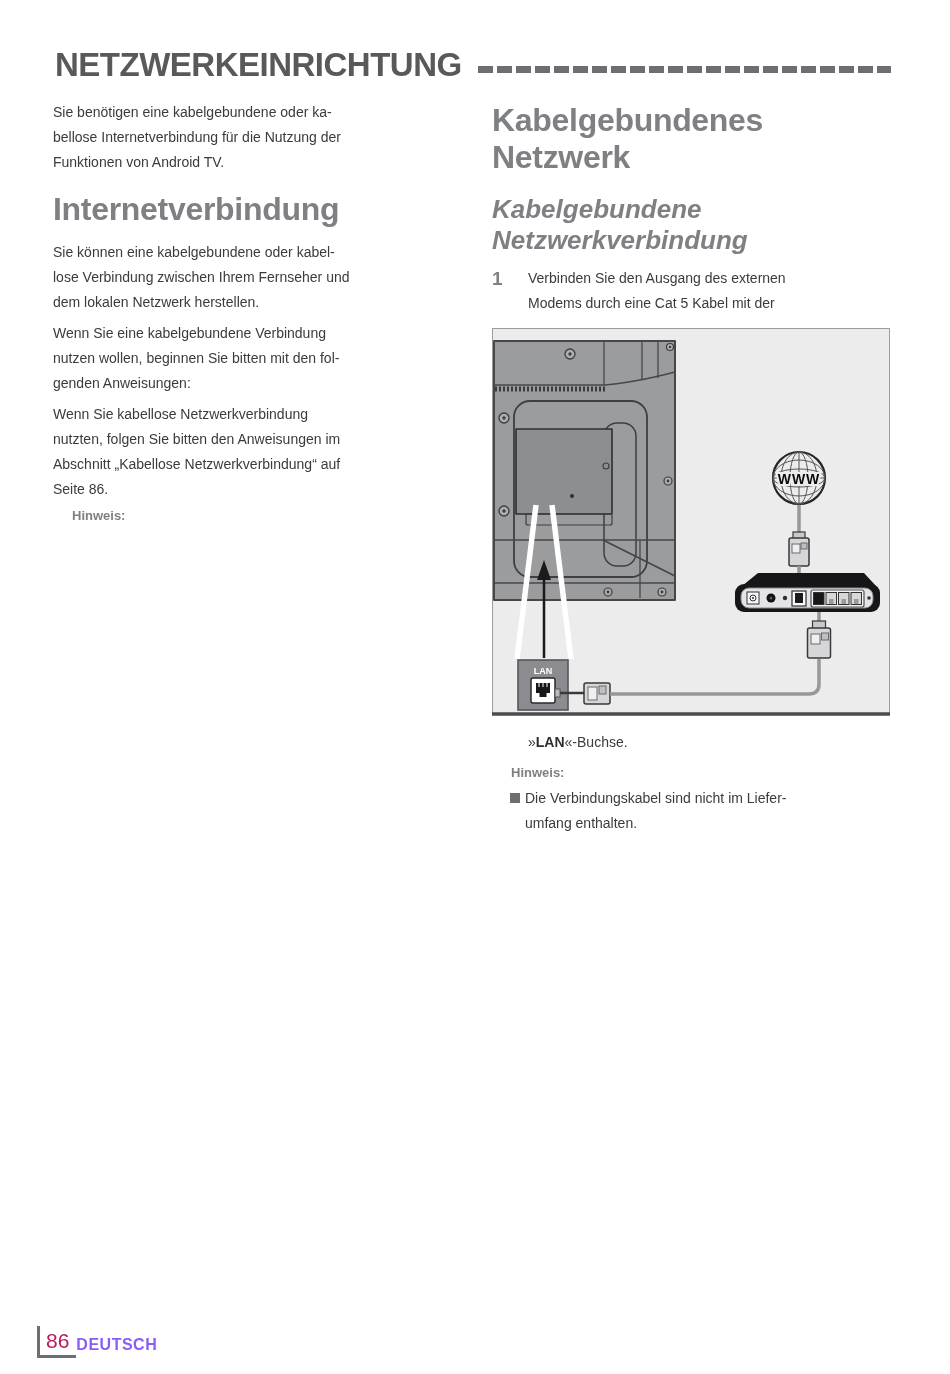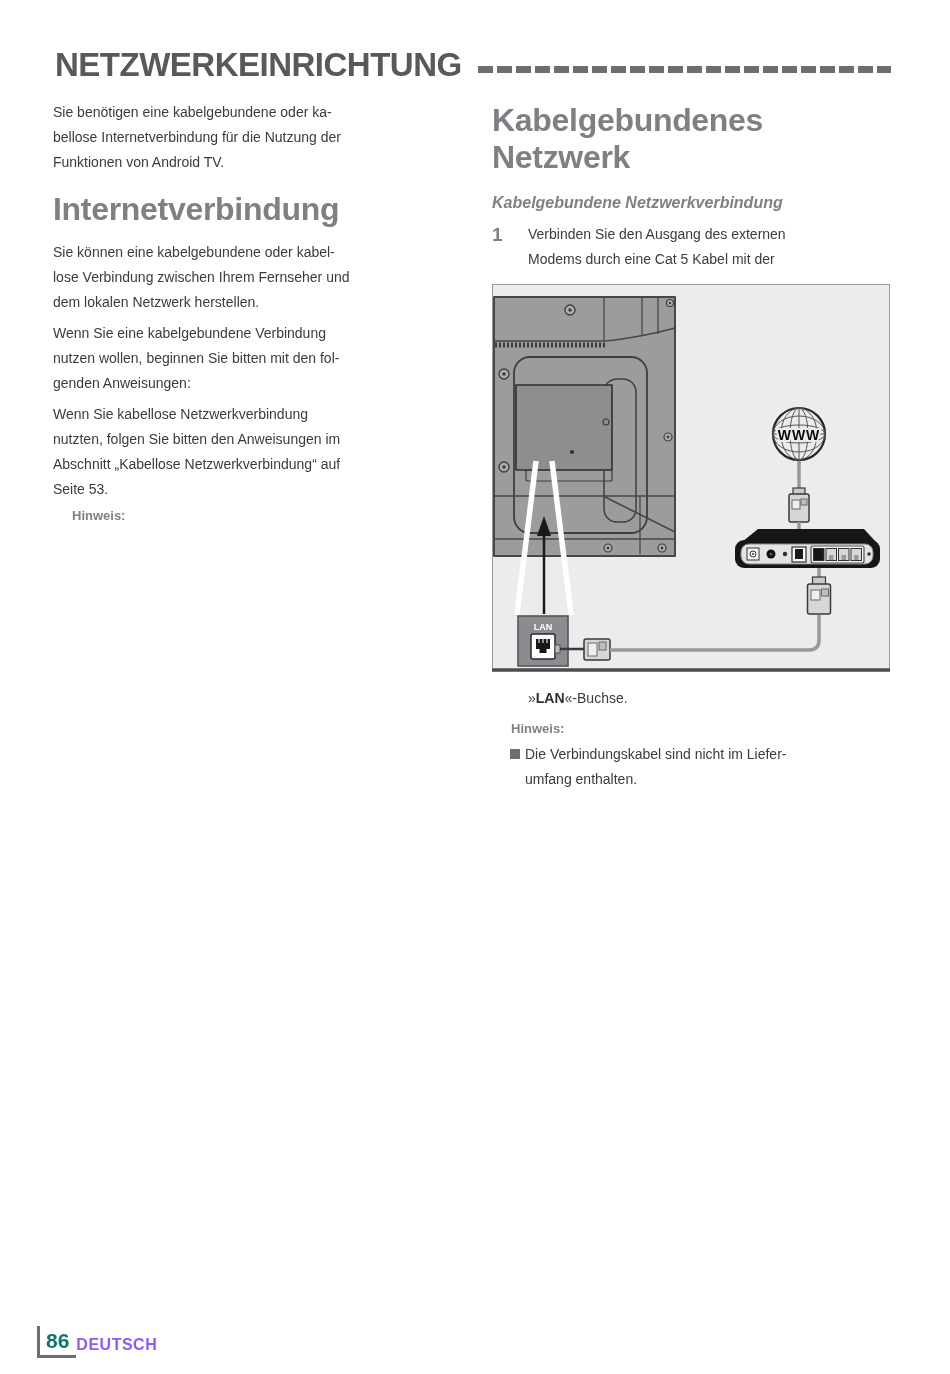--- a/index.html
+++ b/index.html
@@ -13,35 +13,35 @@
   .title-dashes{flex:1;height:7px;margin-top:8px;
     background:repeating-linear-gradient(90deg,#6d6e71 0 15px,rgba(0,0,0,0) 15px 19px);}
   
   .col{position:absolute;top:100px;}
   .col-left{left:53px;width:412px;}
   .col-right{left:492px;width:400px;}
   .body{font-size:14px;line-height:25px;color:#3b3b3d;margin:0 0 6px;white-space:pre-line;}
   .intro{margin-bottom:14px;}
   .section-heading{font-size:32px;font-weight:bold;color:#7e8084;margin:16px 0 12px;letter-spacing:-0.3px;}
   .col-right .section-heading{margin:2px 0 18px;}
-  .sub-heading{font-size:16px;font-weight:bold;font-style:italic;color:#7e8084;margin:0 0 10px;}
+  .sub-heading{font-size:26px;font-weight:bold;font-style:italic;color:#7e8084;margin:0 0 10px;}
   .note-heading{font-size:13px;font-weight:bold;color:#7e8084;margin:6px 0 6px 19px;}
   .note-item{position:relative;padding-left:40px;}
   .note-item .bullet{position:absolute;left:20px;top:7px;width:10px;height:10px;background:#6d6e71;}
   .col-right .note-item{padding-left:33px;}
   .col-right .note-item .bullet{left:18px;}
   .step{display:flex;margin-bottom:12px;}
   .step-num{width:36px;flex:0 0 36px;font-size:19px;line-height:25px;font-weight:bold;color:#7e8084;}
   .step .body{flex:1;margin:0;}
   .diagram{display:block;margin:0 0 14px;}
   .caption{padding-left:36px;margin-bottom:10px;white-space:nowrap;}
   .caption b{color:#2e2e30;}
   
   .footer{position:absolute;left:37px;top:1326px;display:flex;align-items:flex-end;}
-  .pagenum{font-size:21px;font-weight:bold;color:#0f766e;
+  .pagenum{font-size:21px;font-weight:normal;color:#be185d;
     border-left:3px solid #6d6e71;border-bottom:3px solid #6d6e71;padding:3px 7px 2px 6px;}
   .lang{font-size:16px;font-weight:bold;color:#8b5cf6;margin-left:0;padding-bottom:4px;letter-spacing:0.5px;}
 </style>
 </head>
 <body>
 
 <div class="page">
 
   <header class="title-row">
     <h1 class="page-title">NETZWERKEINRICHTUNG</h1>
@@ -55,21 +55,21 @@
     <h2 class="section-heading">Internetverbindung</h2>
     <p class="body">Sie können eine kabelgebundene oder kabel-
 lose Verbindung zwischen Ihrem Fernseher und
 dem lokalen Netzwerk herstellen.</p>
     <p class="body">Wenn Sie eine kabelgebundene Verbindung
 nutzen wollen, beginnen Sie bitten mit den fol-
 genden Anweisungen:</p>
     <p class="body">Wenn Sie kabellose Netzwerkverbindung
 nutzten, folgen Sie bitten den Anweisungen im
 Abschnitt „Kabellose Netzwerkverbindung“ auf
-Seite 53.</p>
+Seite 86.</p>
     <h3 class="note-heading">Hinweis:</h3>
   </section>
 
   <section class="col col-right">
     <h2 class="section-heading">Kabelgebundenes Netzwerk</h2>
     <h3 class="sub-heading">Kabelgebundene Netzwerkverbindung</h3>
     <div class="step">
       <span class="step-num">1</span>
       <p class="body">Verbinden Sie den Ausgang des externen
 Modems durch eine Cat 5 Kabel mit der</p>

